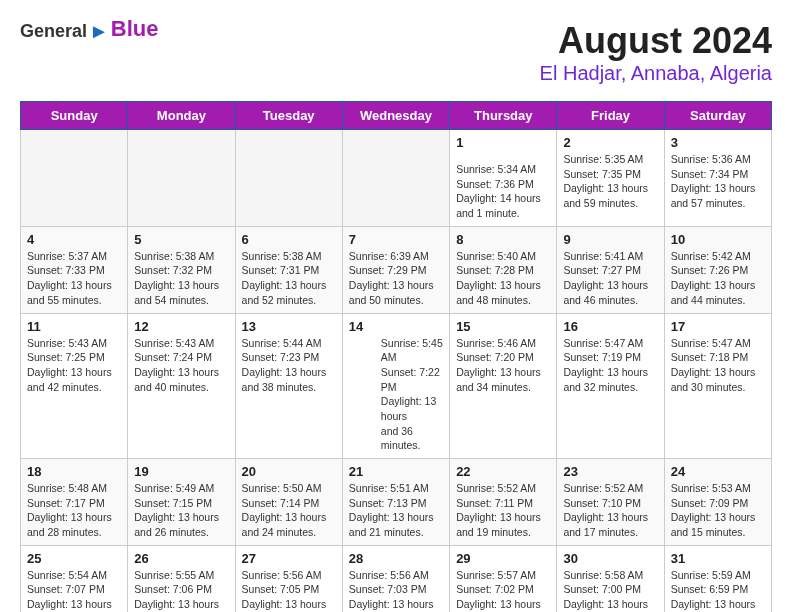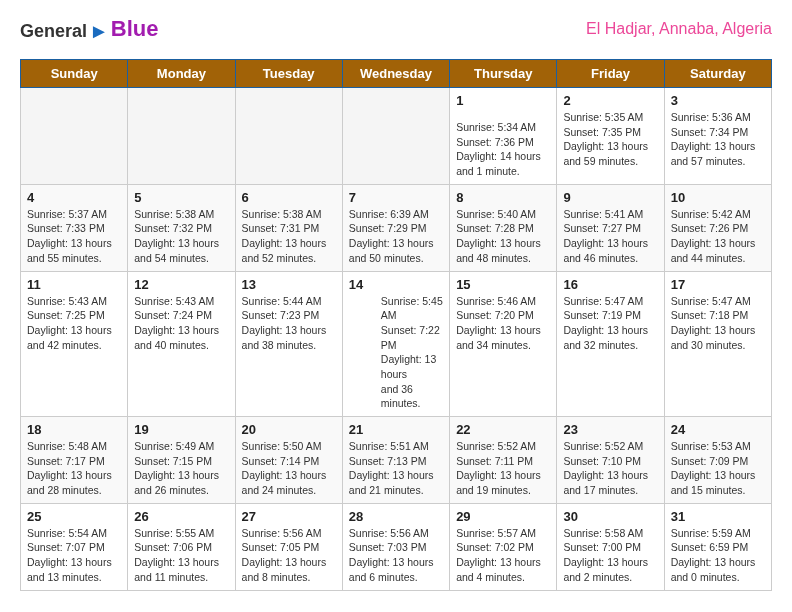--- a/index.html
+++ b/index.html
@@ -18,30 +18,30 @@
     }
     .title-section {
       text-align: right;
     }
     .main-title {
       font-size: 36px;
       font-weight: bold;
       color: #222;
     }
     .subtitle {
-      font-size: 16px;
-      color: #ec4899;
+      font-size: 20px;
+      color: #6d28d9;
     }
     .calendar {
       width: 100%;
       border-collapse: collapse;
       border: 1px solid #ccc;
     }
     .calendar th {
-      background-color: #a16207;
+      background-color: #a21caf;
       color: #fff;
       text-align: center;
       padding: 6px 4px;
       font-size: 13px;
       border: 1px solid #1a5fa0;
     }
     .calendar td {
       vertical-align: top;
       padding: 5px 6px;
       border: 1px solid #ccc;
@@ -84,20 +84,21 @@
 
 <div class="header-section">
   <div class="logo-container">
     <div class="logo-line1">
       <span style="font-size:18px;font-weight:bold;color:#333;">General</span>
       <span style="color:#1a6bbf;font-size:20px;margin: 0 2px;">►</span>
     </div>
     <span style="font-size:22px;font-weight:bold;color:#a21caf;margin-top:-4px;">Blue</span>
   </div>
   <div class="title-section">
+    <div class="main-title">August 2024</div>
     <div class="subtitle">El Hadjar, Annaba, Algeria</div>
   </div>
 </div>
 
 <table class="calendar">
   <thead>
     <tr>
     <th>Sunday</th>
         <th>Monday</th>
         <th>Tuesday</th>

